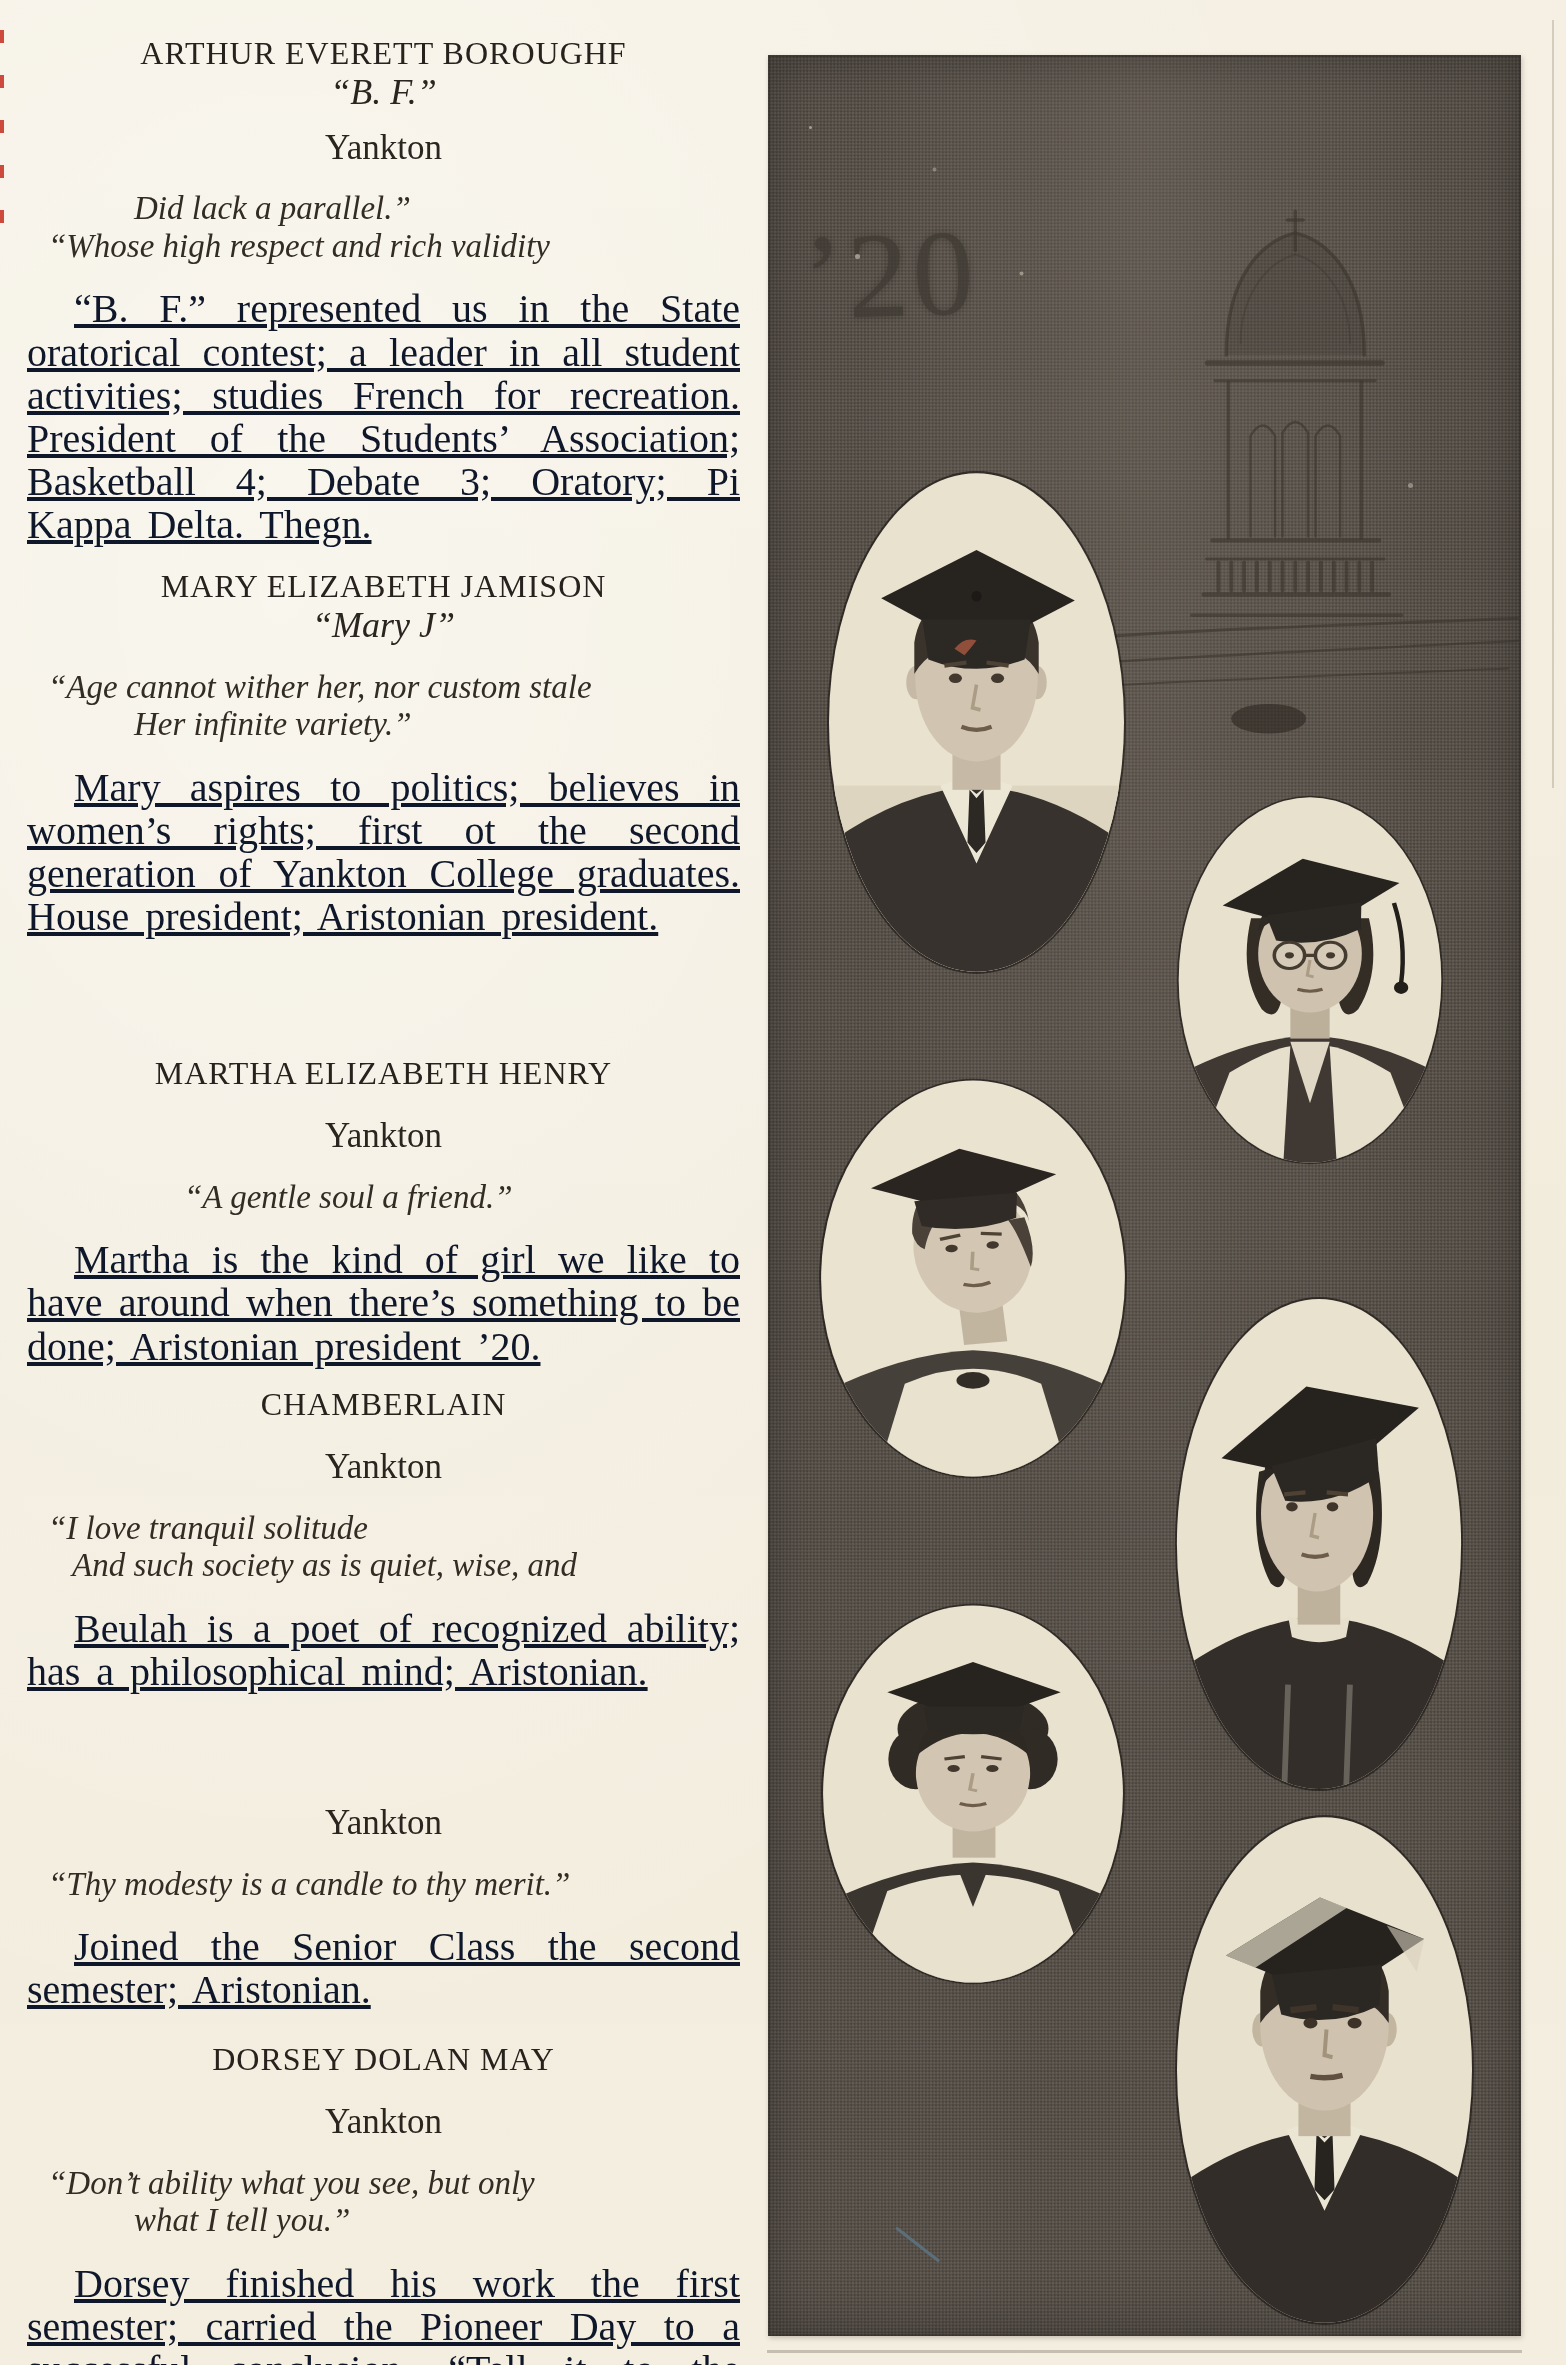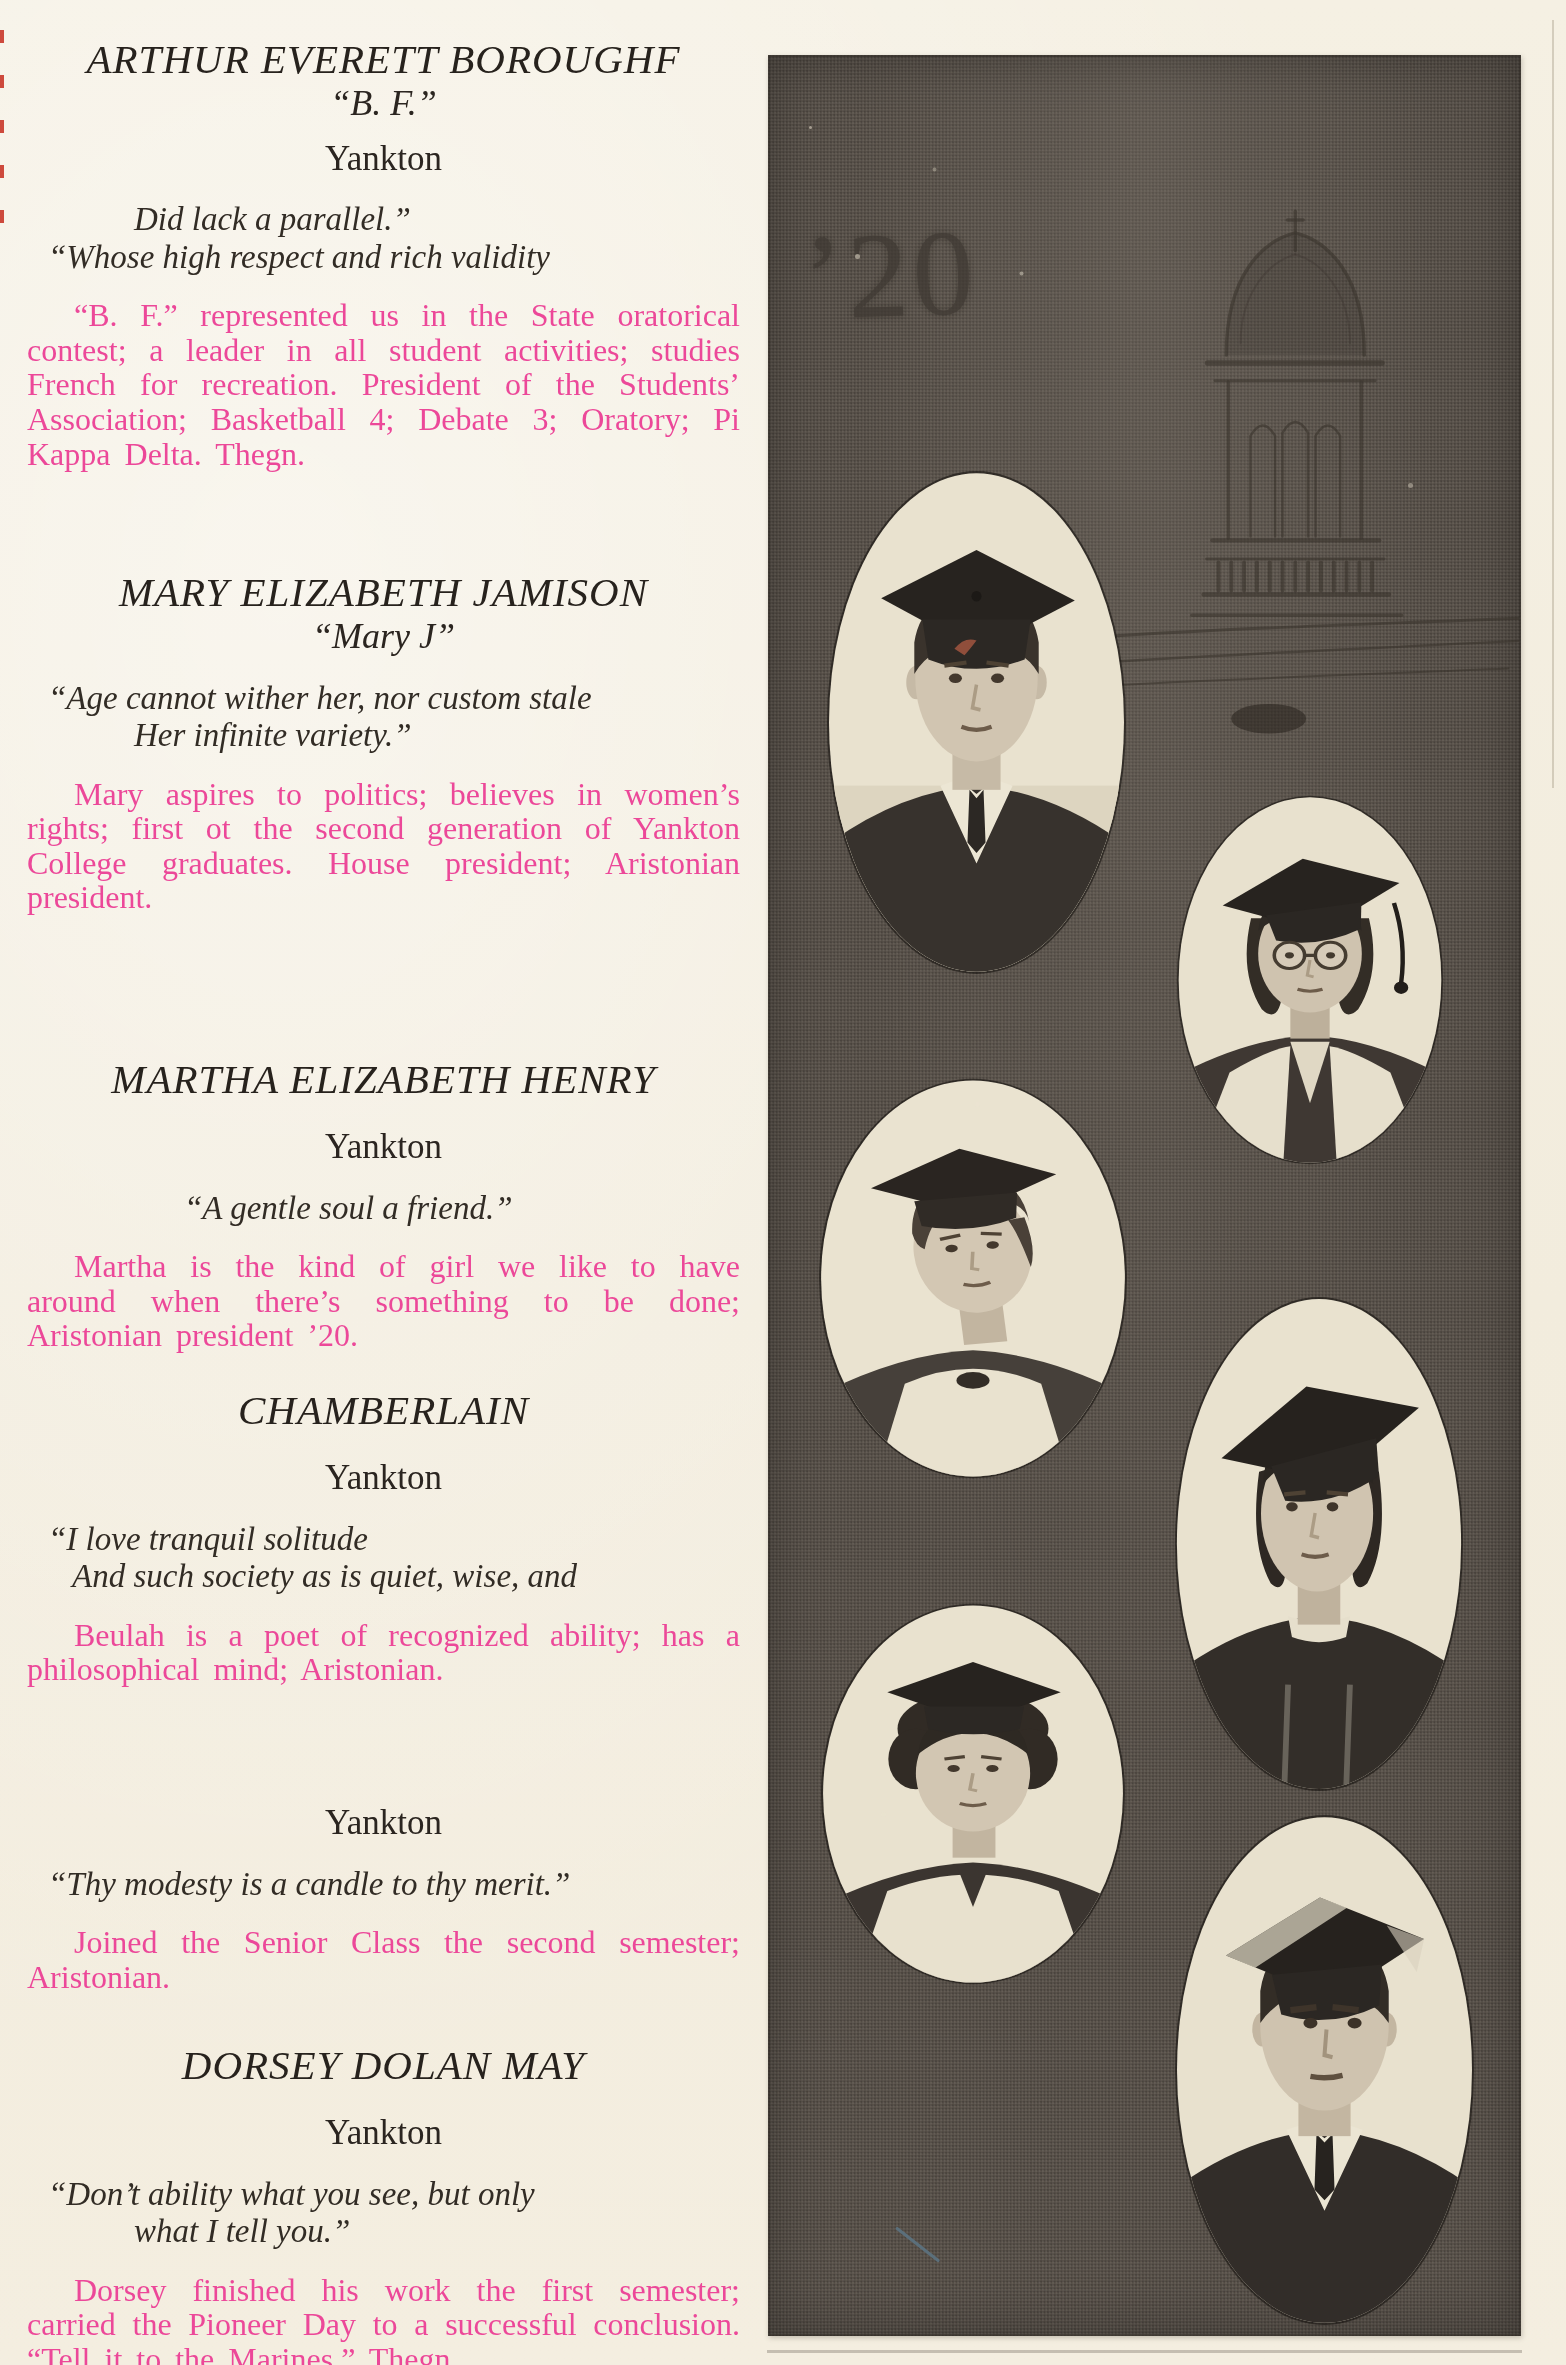--- a/index.html
+++ b/index.html
@@ -12,34 +12,34 @@
     background:
       radial-gradient(ellipse at 18% 25%, rgba(255,255,255,.45), rgba(255,255,255,0) 60%),
       linear-gradient(180deg, #f5f0e3 0%, #f2ecdd 55%, #f4eee0 100%);
   }
 
   
   .left-col { position:absolute; left:27px; top:0; width:713px; height:2366px; }
   .entry { position:absolute; left:0; width:100%; }
   .name {
     margin:0; font-weight:400; text-align:center; white-space:nowrap;
-    font-size:41px; letter-spacing:1px; line-height:1.22; color:#27221d;font-style:italic;
+    font-size:32px; letter-spacing:1px; line-height:1.22; color:#27221d;
   }
   .name + .name { margin-top:2px; }
   .nickname { text-align:center; font-style:italic; font-size:36px; line-height:1.1; }
   .town { text-align:center; font-size:35px; line-height:1.1; margin-top:16px; }
   .quote { font-style:italic; font-size:33px; line-height:1.14; margin-top:23px; color:#322c25; }
   .quote .qline { padding-left:21px; }
   .quote .qline.ind1 { padding-left:107px; }
   .quote .qline.ind2 { padding-left:45px; }
   .quote .qline.ind3 { padding-left:129px; }
   .quote .qline.indcenter { padding-left:157px; }
   .bio {
-    margin:22px 0 0 0; font-size:32px; line-height:1.08; text-align:justify;
-    text-indent:47px; word-spacing:6px; color:#ec4899;
+    margin:22px 0 0 0; font-size:40px; line-height:1.08; text-align:justify;
+    text-indent:47px; word-spacing:6px; color:#0f172a;text-decoration:underline;
   }
   .entry.no-nick .town { margin-top:24px; }
 
   
   .panel {
     position:absolute; left:768px; top:55px; width:753px; height:2281px;
     background:
       radial-gradient(ellipse at 50% 6%, rgba(128,120,110,.30), rgba(0,0,0,0) 55%),
       radial-gradient(rgba(238,231,214,.13) 0.5px, rgba(0,0,0,0) 0.8px),
       radial-gradient(rgba(10,8,6,.28) 0.5px, rgba(0,0,0,0) 0.8px),

